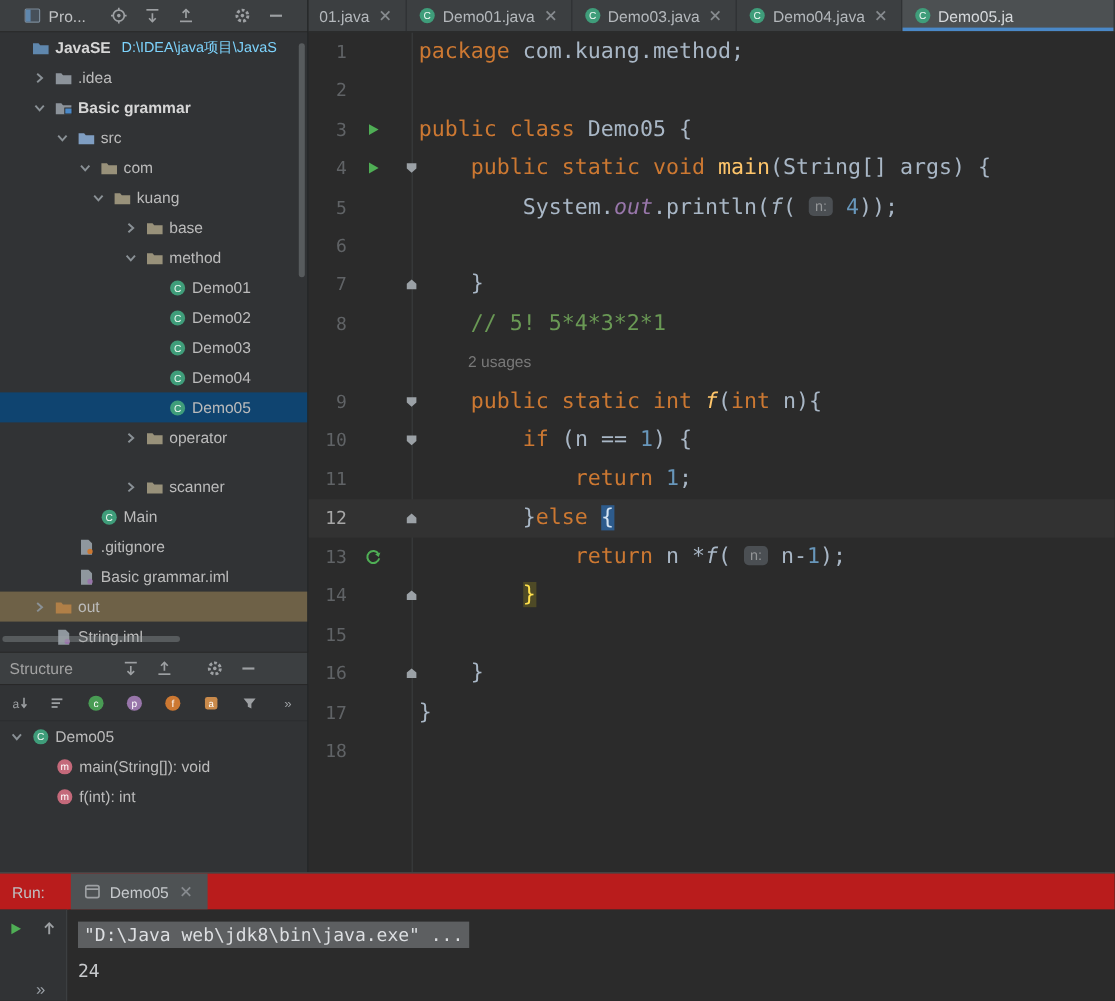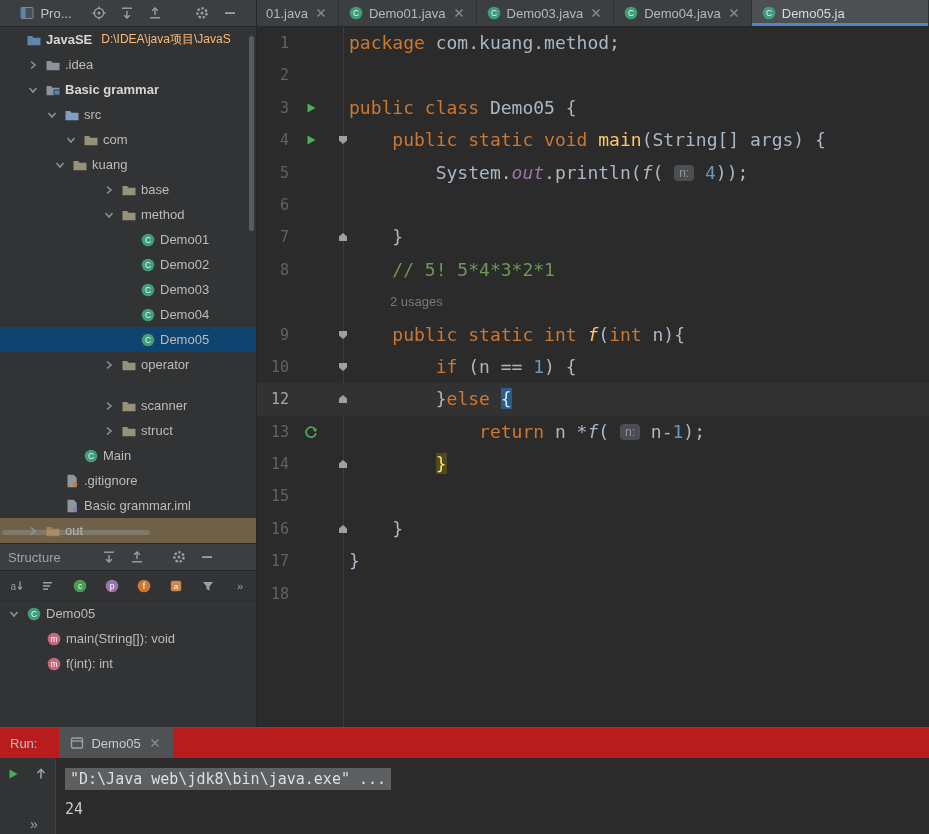--- a/index.html
+++ b/index.html
@@ -24,21 +24,21 @@
   .tab.active{background:#4c5052;color:#d6d9dc;flex:1;}
   .tab.active::after{content:"";position:absolute;left:0;right:0;bottom:0;height:3px;background:#4a88c7;}
 
   
   .project-tree{position:absolute;left:0;top:27px;width:257px;height:516px;background:#313335;overflow:hidden;}
   .trow{height:25px;display:flex;align-items:center;font-size:13px;white-space:nowrap;gap:4px;}
   .trow .label{color:#bbbbbb;}
   .trow.bold .label{color:#d6d6d6;font-weight:bold;}
   .trow.selected{background:#0f4470;}
   .trow.highlight{background:#6e6147;}
-  .trow .hint{color:#fdba74;font-size:12px;margin-left:5px;}
+  .trow .hint{color:#7dd3fc;font-size:12px;margin-left:5px;}
   .chev-spacer{width:16px;flex:none;}
   .vdivider{position:absolute;left:256px;top:0;width:1px;height:727px;background:#242627;}
   .proj-vscroll{position:absolute;left:249px;top:36px;width:5px;height:195px;border-radius:3px;
     background:rgba(160,165,170,.35);}
   .proj-hscroll{position:absolute;left:2px;top:530px;width:148px;height:5px;border-radius:3px;
     background:rgba(160,165,170,.35);}
 
   
   .structure{position:absolute;left:0;top:543px;width:257px;height:184px;background:#313335;}
   .structure-header{height:28px;background:#3c3f41;border-top:1px solid #282828;border-bottom:1px solid #282828;
@@ -259,21 +259,21 @@
             <path d="M4.5 6 L8 10 L11.5 6" fill="none" stroke="#8a9196" stroke-width="1.6"></path>
           </svg>
         </span>
         <span class="icon">
           <svg width="16" height="16" viewBox="0 0 16 16">
             <path d="M1.5 4 h4.6 l1.4 1.8 h7 V13.2 H1.5 z" fill="#98917a"></path>
           </svg>
         </span>
         <span class="label">com</span>
       </div>
-      <div class="trow" style="padding-left: 52px;">
+      <div class="trow" style="padding-left: 74px;">
         <span class="icon">
           <svg width="16" height="16" viewBox="0 0 16 16">
             <path d="M4.5 6 L8 10 L11.5 6" fill="none" stroke="#8a9196" stroke-width="1.6"></path>
           </svg>
         </span>
         <span class="icon">
           <svg width="16" height="16" viewBox="0 0 16 16">
             <path d="M1.5 4 h4.6 l1.4 1.8 h7 V13.2 H1.5 z" fill="#98917a"></path>
           </svg>
         </span>
@@ -373,33 +373,20 @@
           <svg width="16" height="16" viewBox="0 0 16 16">
             <path d="M6 4.5 L10 8 L6 11.5" fill="none" stroke="#8a9196" stroke-width="1.6"></path>
           </svg>
         </span>
         <span class="icon">
           <svg width="16" height="16" viewBox="0 0 16 16">
             <path d="M1.5 4 h4.6 l1.4 1.8 h7 V13.2 H1.5 z" fill="#98917a"></path>
           </svg>
         </span>
         <span class="label">scanner</span>
-      </div>
-      <div class="trow" style="padding-left: 101px;">
-        <span class="icon">
-          <svg width="16" height="16" viewBox="0 0 16 16">
-            <path d="M6 4.5 L10 8 L6 11.5" fill="none" stroke="#8a9196" stroke-width="1.6"></path>
-          </svg>
-        </span>
-        <span class="icon">
-          <svg width="16" height="16" viewBox="0 0 16 16">
-            <path d="M1.5 4 h4.6 l1.4 1.8 h7 V13.2 H1.5 z" fill="#98917a"></path>
-          </svg>
-        </span>
-        <span class="label">struct</span>
       </div>
       <div class="trow" style="padding-left: 63px;">
         <span class="chev-spacer"></span>
         <span class="icon">
           <svg width="16" height="16" viewBox="0 0 16 16">
             <circle cx="8" cy="8" r="6.3" fill="#3f9d7a"></circle>
             <text x="8" y="11" text-anchor="middle" font-size="8.5" font-family="Liberation Sans, sans-serif" fill="#eaf6f0">C</text>
           </svg>
         </span>
         <span class="label">Main</span>
@@ -638,20 +625,24 @@
           <div class="code"><span class="sg-pl">    </span><span class="sg-kw">public static int </span><span class="sg-fnit">f</span><span class="sg-pl">(</span><span class="sg-kw">int</span><span class="sg-pl"> n){</span></div>
         </div>
         <div class="eline">
           <span class="lnum">10</span>
           <span class="gslot g2"><span class="icon">
               <svg width="16" height="16" viewBox="0 0 16 16">
                 <polygon points="4,4 12,4 12,8.5 8,12 4,8.5" fill="#9ba1a6"></polygon>
               </svg>
             </span></span>
           <div class="code"><span class="sg-pl">        </span><span class="sg-kw">if</span><span class="sg-pl"> (n == </span><span class="sg-num">1</span><span class="sg-pl">) {</span></div>
+        </div>
+        <div class="eline">
+          <span class="lnum">11</span>
+          <div class="code"><span class="sg-pl">            </span><span class="sg-kw">return </span><span class="sg-num">1</span><span class="sg-pl">;</span></div>
         </div>
         <div class="eline cur">
           <span class="lnum">12</span>
           <span class="gslot g2"><span class="icon">
               <svg width="16" height="16" viewBox="0 0 16 16">
                 <polygon points="8,4 12,7.5 12,12 4,12 4,7.5" fill="#9ba1a6"></polygon>
               </svg>
             </span></span>
           <div class="code"><span class="sg-pl">        }</span><span class="sg-kw">else</span><span class="sg-pl"> </span><span class="sg-bb">{</span></div>
         </div>

